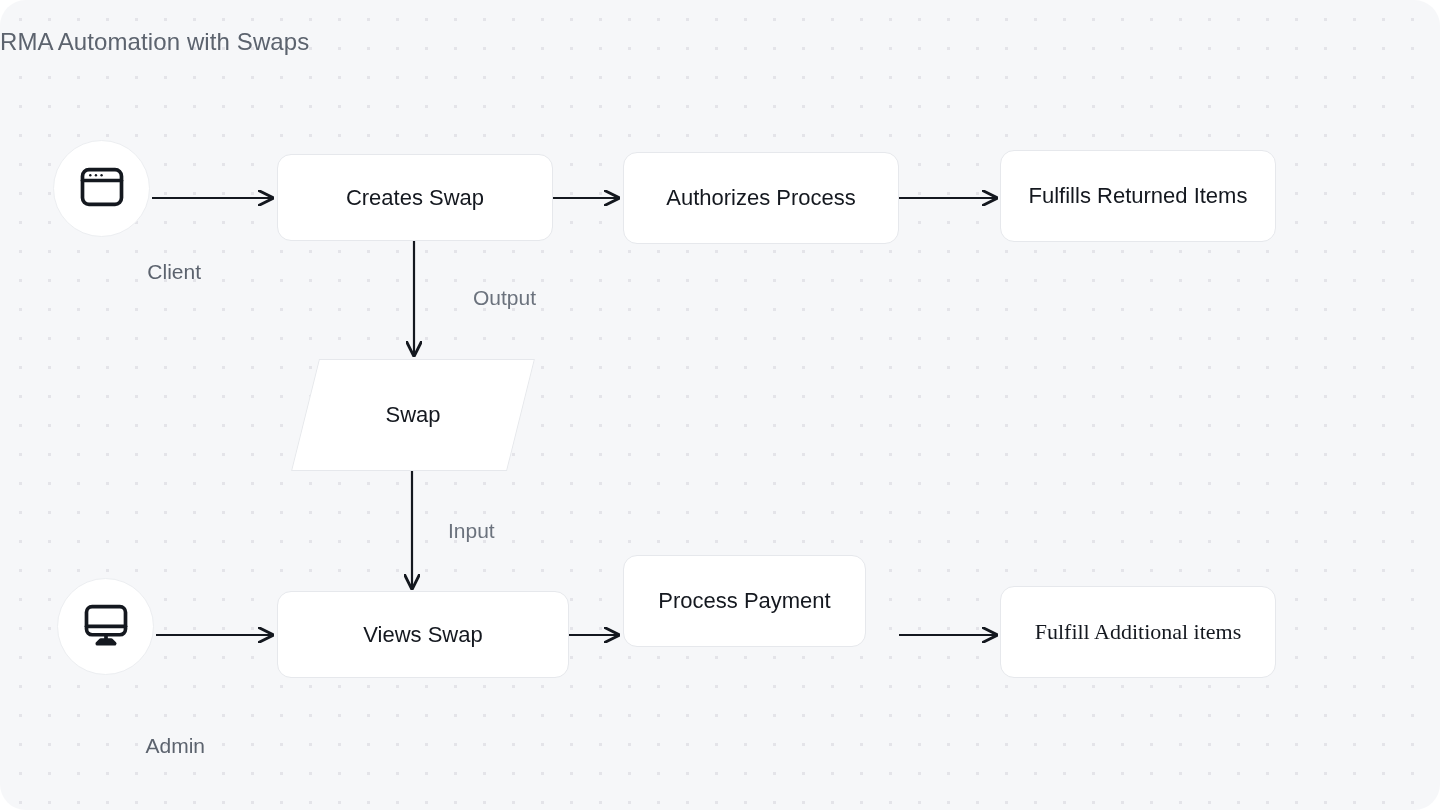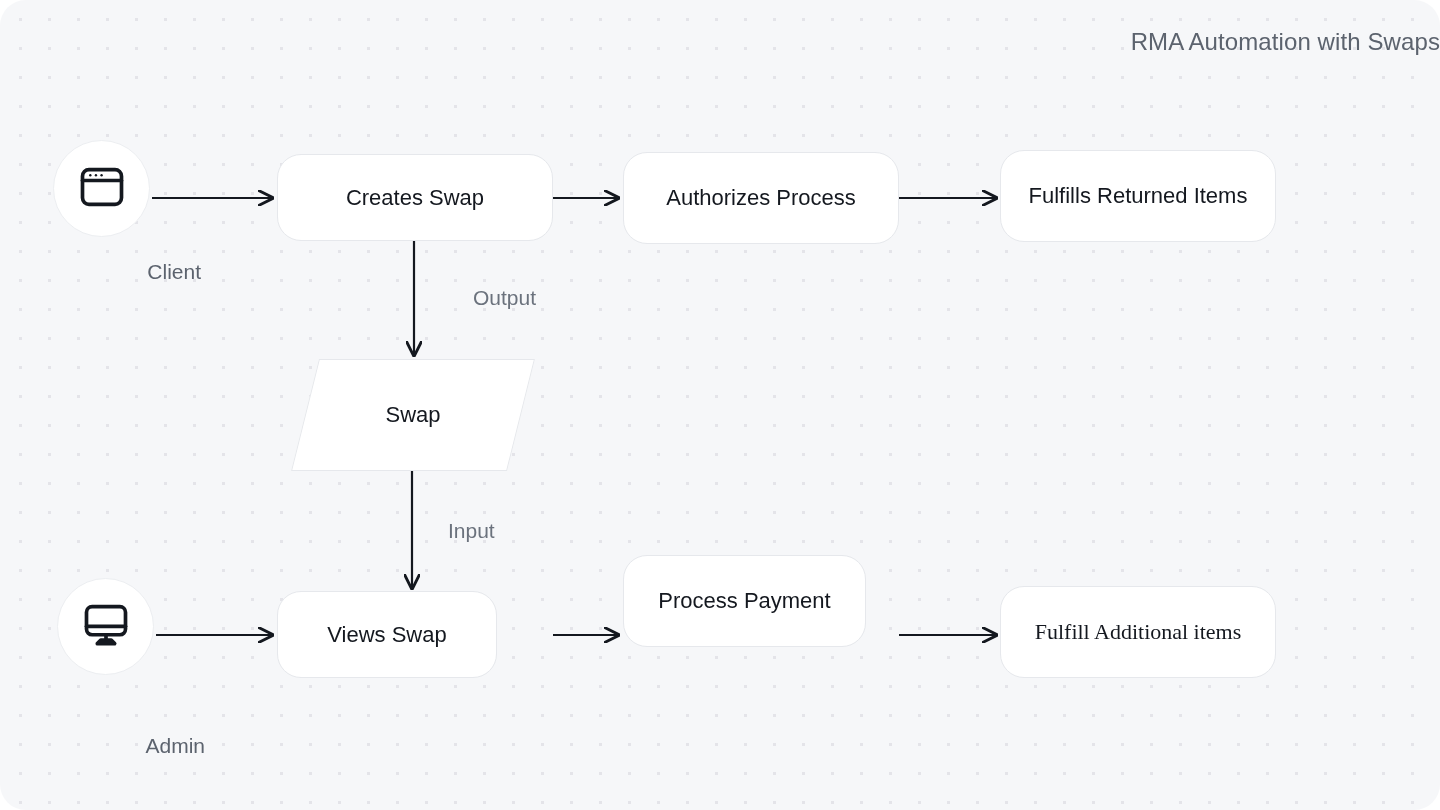--- a/index.html
+++ b/index.html
@@ -25,21 +25,21 @@
     border-radius: 26px;
     overflow: hidden;
   }
 
   
   #diagram-title {
     position: absolute;
     left: 0;
     top: 28px;
     width: 1440px;
-    text-align: right;
+    text-align: left;
     font-size: 24px;
     color: #5c636e;
     letter-spacing: 0.1px;
     white-space: nowrap;
   }
 
   
   #edges {
     position: absolute;
     left: 0;
@@ -70,21 +70,21 @@
     color: #5c636e;
     white-space: nowrap;
   }
 
   
   .node-box {
     position: absolute;
     box-sizing: border-box;
     background: #ffffff;
     border: 1.6px solid #e6e8ec;
-    border-radius: 24px;
+    border-radius: 14px;
     display: flex;
     align-items: center;
     justify-content: center;
     text-align: center;
     font-size: 22px;
     line-height: 1.42;
     color: #14181f;
     padding: 0 14px;
   }
 
@@ -194,21 +194,21 @@
 
   <div id="node-swap-wrap">
     <div id="node-swap-shape"></div>
     <div id="node-swap-text">Swap</div>
   </div>
 
   <div class="edge-label" style="left:437px; top:286px;margin-left:36px;">Output</div>
 
   <div class="edge-label" style="left:448px; top:519px;">Input</div>
 
-  <div class="node-box" style="left:277px; top:591px; width:220px; height:87px;">
+  <div class="node-box" style="left:277px; top:591px; width:292px; height:87px;">
     <span>Views Swap</span>
   </div>
 
   <div class="node-box" style="left:623px; top:555px; width:243px; height:92px;">
     <span>Process Payment</span>
   </div>
 
   <div class="node-box" style="left:1000px; top:586px; width:276px; height:92px;font-family:Liberation Serif, serif;">
     <span>Fulfill Additional items</span>
   </div>

